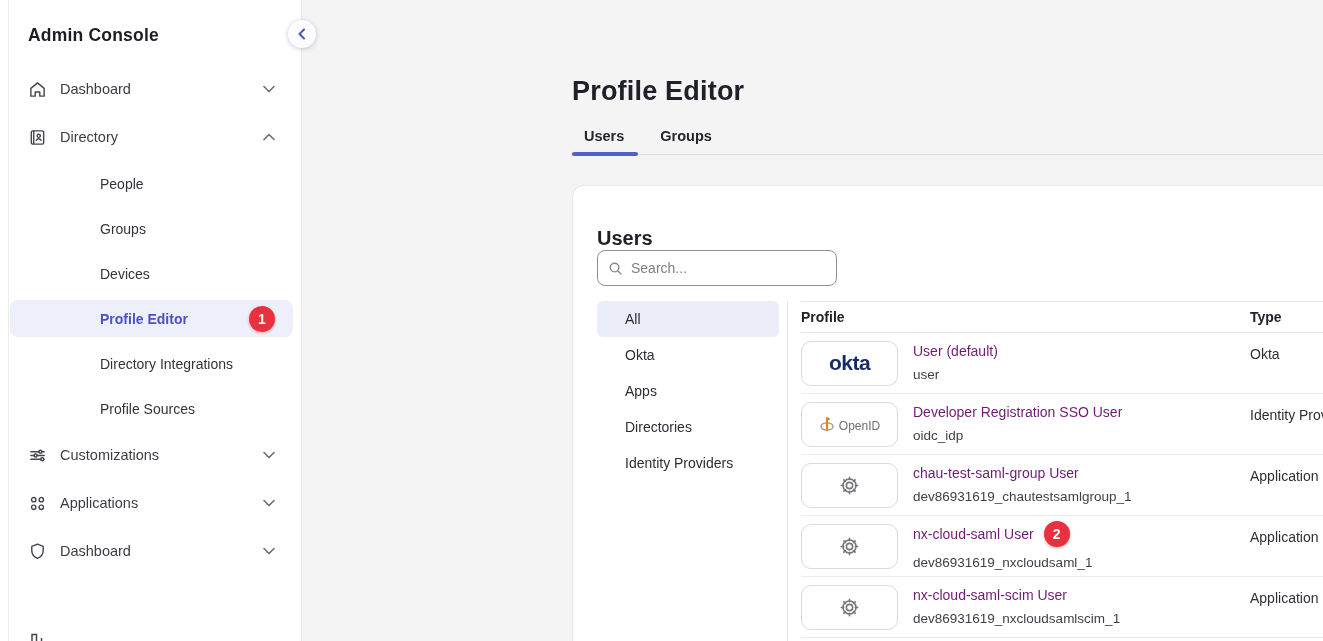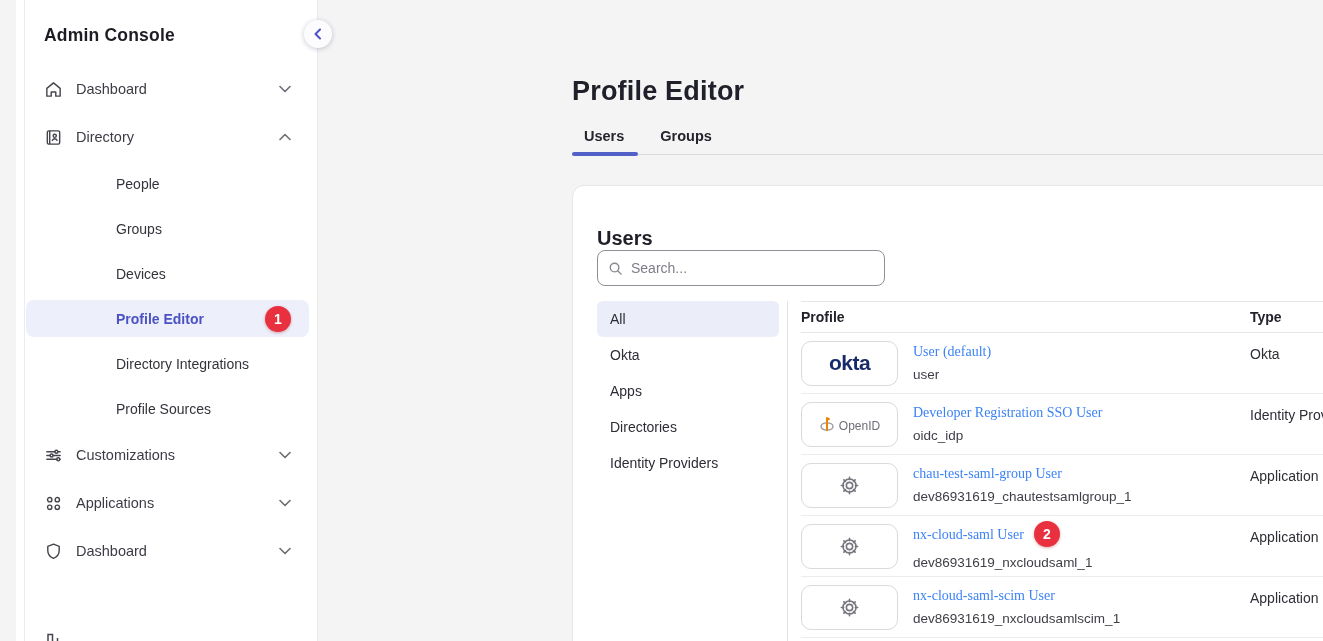--- a/index.html
+++ b/index.html
@@ -6,21 +6,21 @@
   html,body { margin:0; padding:0; }
   body {
     width:1323px; height:641px; overflow:hidden; position:relative;
     background:#f4f4f5;
     font-family:"Liberation Sans", sans-serif;
     color:#2b2b33;
   }
 
   
   .sidebar {
-    position:absolute; left:16px; top:0; width:302px; height:641px;
+    position:absolute; left:0; top:0; width:302px; height:641px;
     background:#ffffff; border-right:1px solid #e9e9ec;
   }
   .sidebar-track { position:absolute; left:8px; top:0; bottom:0; width:1px; background:#ececef; }
   .sidebar-title {
     position:absolute; left:28px; top:25px;
     font-size:17.5px; font-weight:700; color:#1d1d25; letter-spacing:.2px;
   }
   .collapse-btn {
     position:absolute; left:288px; top:20px; width:28px; height:28px;
     border-radius:50%; background:#fcfcfe;
@@ -62,52 +62,52 @@
   .tab-baseline { position:absolute; left:270px; right:0; top:154px; height:1px; background:#d9d9dd; }
   .tab-activebar { position:absolute; left:270px; top:152px; width:66px; height:4px; border-radius:2px; background:#5360c8; }
 
   
   .card {
     position:absolute; left:270px; right:-24px; top:185px; bottom:-12px;
     background:#ffffff; border:1px solid #e7e7ea; border-radius:12px;
   }
   .card-heading { position:absolute; left:24px; top:24px; font-size:20px; font-weight:700; color:#1f1f28; }
   .search-box {
-    position:absolute; left:24px; top:64px; width:288px; height:36px;
+    position:absolute; left:24px; top:64px; width:240px; height:36px;
     border:1px solid #8f8f98; border-radius:8px; background:#fff;
     display:flex; align-items:center; padding:0 10px; gap:8px;
   }
   .search-box .search-placeholder { font-size:14px; color:#7e7e88; }
   .card-body { position:absolute; left:0; right:0; top:115px; bottom:0; display:flex; }
 
   .filters-col { width:215px; padding-left:24px; border-right:1px solid #e4e4e8; }
   .filters-label { height:30px; display:flex; align-items:center; padding-left:13px; font-size:13.5px; color:#74747d; }
   .filter-item {
-    height:36px; display:flex; align-items:center; padding-left:13px; margin-right:8px;
+    height:36px; display:flex; align-items:center; padding-left:28px; margin-right:8px;
     font-size:14px; color:#2d2d35; border-radius:6px; cursor:pointer;
   }
   .filter-item.active { background:#ebedf9; }
 
   .table-col { flex:1; padding-left:13px; position:relative; }
   .thead {
     height:32px; border-top:1px solid #e6e6e9; border-bottom:1px solid #e6e6e9;
     display:flex; align-items:center; position:relative;
     font-size:14px; font-weight:700; color:#22222a;
   }
   .col-type { position:absolute; left:449px; white-space:nowrap; }
   .trow { height:61px; border-bottom:1px solid #ececef; position:relative; display:flex; align-items:center; }
   .logo-box {
     width:97px; height:45px; border:1px solid #d9d9de; border-radius:10px;
     background:#fff; display:flex; align-items:center; justify-content:center; flex:none;
   }
   .okta-logo { font-size:21px; font-weight:800; color:#172b6b; letter-spacing:-.5px; }
   .openid-logo { display:flex; align-items:flex-end; gap:4px; }
   .openid-logo .openid-text { font-size:12px; color:#6f6f77; }
   .row-text { margin-left:15px; }
-  .row-link { font-size:14px; color:#3b82f6; cursor:pointer; line-height:17px; white-space:nowrap;font-family:Liberation Serif, serif; }
+  .row-link { font-size:14px; color:#701a75; cursor:pointer; line-height:17px; white-space:nowrap; }
   .row-id { font-size:13.5px; color:#3e3e47; margin-top:7px; line-height:16px; white-space:nowrap; }
   .row-type { position:absolute; left:449px; top:13px; font-size:14px; color:#2e2e36; white-space:nowrap; }
   .row-badge { display:inline-flex; vertical-align:middle; margin-left:10px; position:relative; top:-1px; }
 
   svg { display:block; }
 </style>
 </head>
 <body>
 
 <aside class="sidebar">

